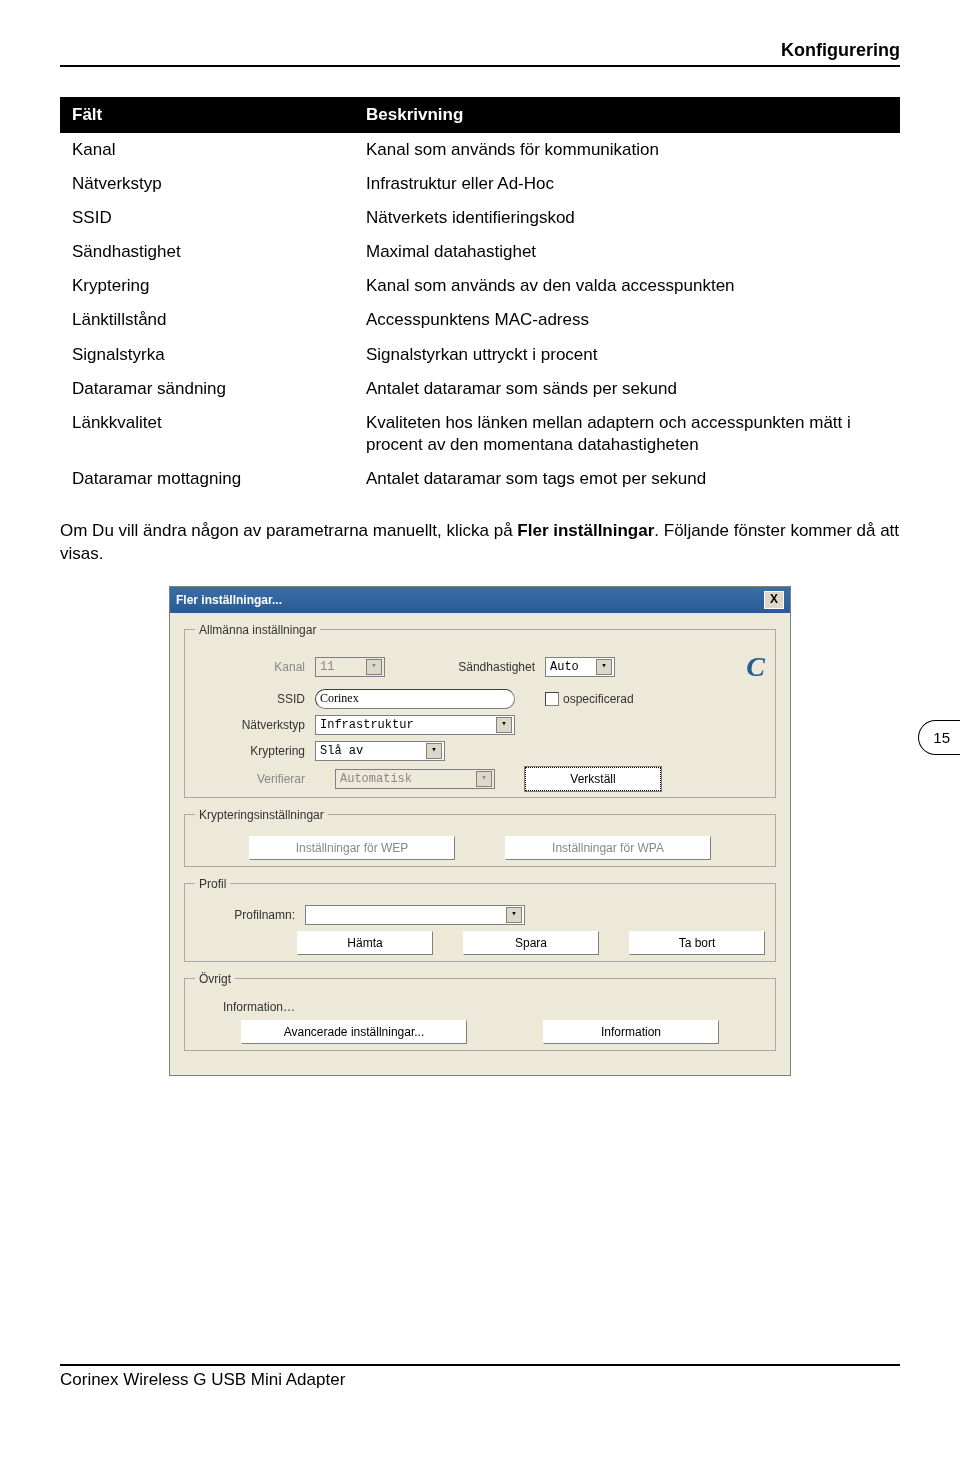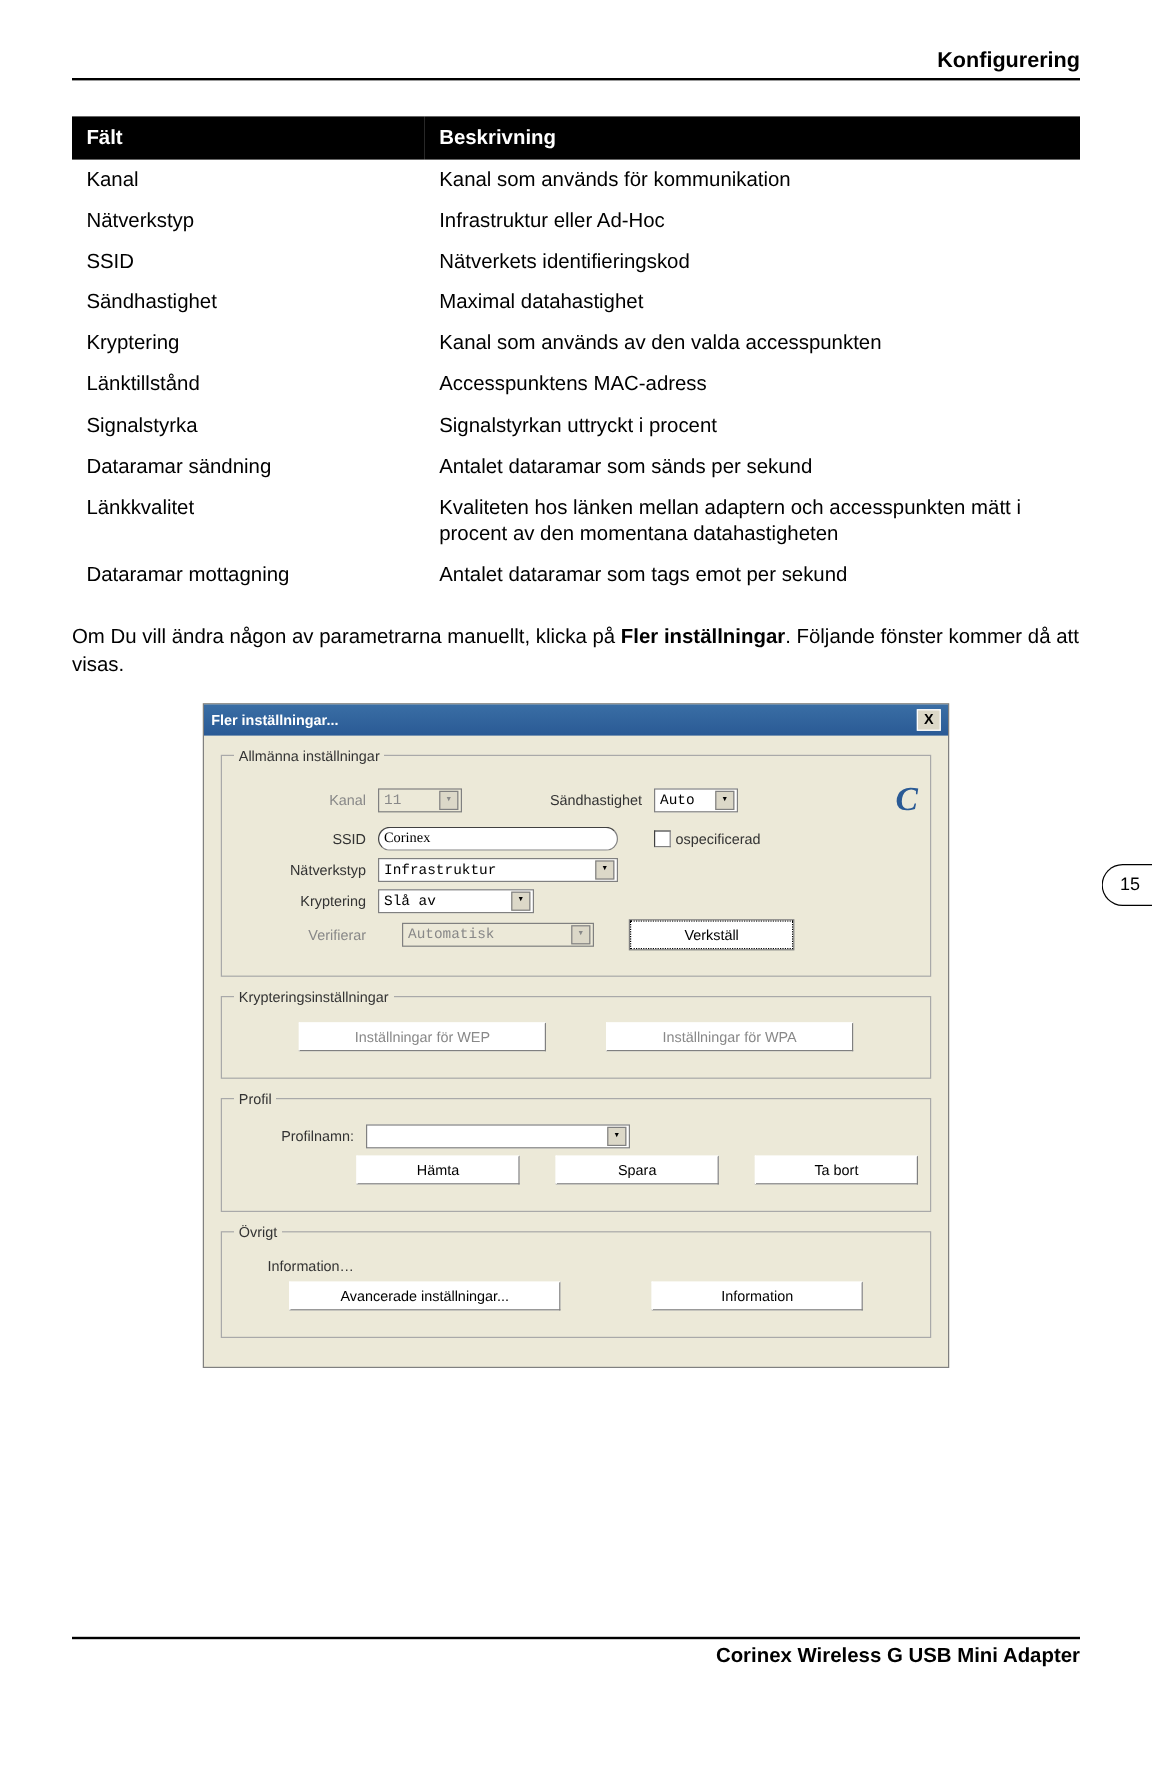--- a/index.html
+++ b/index.html
@@ -11,37 +11,37 @@
   .tbl td{padding:6px 12px;font-size:17px;vertical-align:top;line-height:1.3}
   .tbl td:first-child{width:35%}
   .body-text{font-size:17px;line-height:1.35;margin-bottom:20px}
   .body-text strong{font-weight:bold}
   .pagenum{position:absolute;right:0;top:720px;font-size:15px;border:1px solid #000;border-right:none;border-radius:20px 0 0 20px;padding:8px 10px 8px 14px}
   .dialog-wrap{display:flex;justify-content:center;margin-top:10px}
   .dialog{width:620px;font-family:Tahoma,Arial,sans-serif;font-size:12px;background:#ece9d8;border:1px solid #808080}
   .titlebar{background:linear-gradient(#3a6ea5,#2a5a95);color:#fff;padding:4px 6px;display:flex;justify-content:space-between;align-items:center;font-weight:bold;font-size:12px}
   .titlebar .xbtn{background:#dcd8c8;color:#000;width:18px;height:16px;line-height:14px;text-align:center;font-weight:bold;border:1px solid #fff;font-family:Arial}
   .dlg-body{padding:10px 14px 14px 14px}
-  fieldset{border:1px solid #a9a9a9;margin:0 0 10px 0;padding:8px 10px 16px 10px}
+  fieldset{border:1px solid #a9a9a9;margin:0 0 10px 0;padding:8px 10px 0 10px}
   legend{font-size:12px;color:#333;padding:0 4px}
   .row{display:flex;align-items:center;margin:6px 0}
   .lbl{width:110px;text-align:right;padding-right:10px;color:#333}
   .lbl.short{width:100px}
   .lbl.dis{color:#888}
   .winput{height:20px;box-sizing:border-box;border:1px solid #808080;border-top-color:#404040;border-left-color:#404040;background:#fff;padding:1px 4px;font-family:Tahoma;font-size:12px}
   .wsel{height:20px;box-sizing:border-box;border:1px solid #808080;background:#fff;font-family:Liberation Mono, monospace;font-size:12px;display:flex;align-items:center;justify-content:space-between;padding:0 2px 0 4px}
   .wsel .arrow{background:#dcd8c8;border:1px solid #808080;width:14px;height:14px;line-height:12px;text-align:center;font-size:9px}
   .wsel.dis{background:#ece9d8;color:#888}
   .wbtn{height:22px;background:#ffffff;border:1px solid #808080;border-top-color:#fff;border-left-color:#fff;font-family:Liberation Sans, sans-serif;font-size:12px;padding:0 12px;display:inline-flex;align-items:center;justify-content:center;cursor:default}
   .wchk{display:flex;align-items:center;gap:4px;color:#333}
   .wchk .box{width:12px;height:12px;background:#fff;border:1px solid #808080;border-top-color:#404040;border-left-color:#404040}
   .logoC{font-family:Georgia,serif;font-size:28px;color:#2a5a95;font-style:italic;font-weight:bold}
   .footer{position:absolute;left:60px;right:60px;bottom:30px}
   .footer .hr2{border:none;border-top:2px solid #000;margin:0 0 4px 0}
-  .footer .ftxt{text-align:right;font-weight:bold;font-size:17px}
+  .footer .ftxt{font-weight:normal;font-size:17px}
 </style>
 </head>
 <body>
 
 <div class="page">
   <div class="section-title">Konfigurering</div>
   <hr class="hr">
 
   <table class="tbl">
     <tbody>

